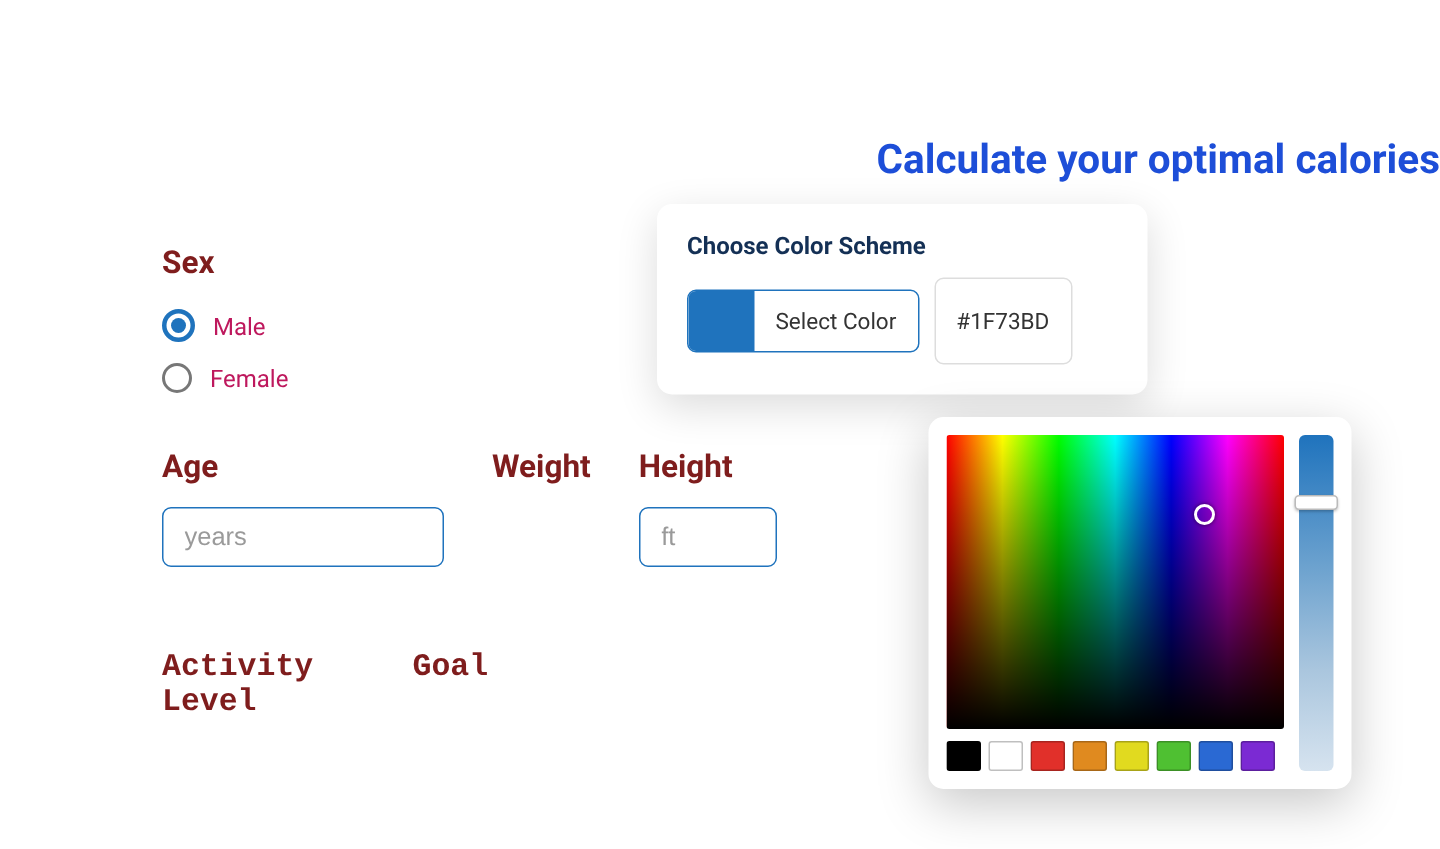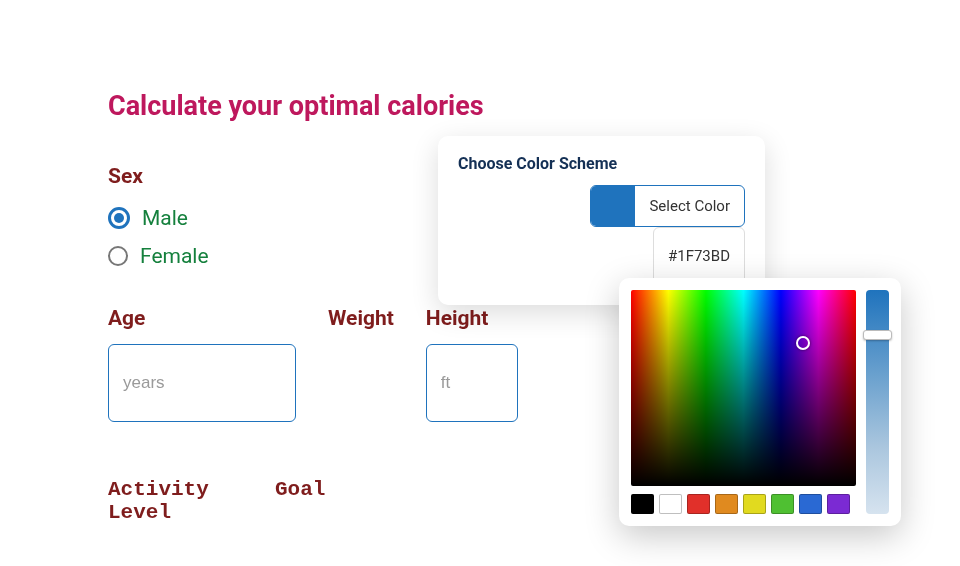--- a/index.html
+++ b/index.html
@@ -11,22 +11,23 @@
     width: 960px; height: 566px;
     overflow: hidden;
   }
   .page {
     padding: 90px 0 0 108px;
     position: relative;
   }
   h1.title {
     font-size: 27px;
     font-weight: 700;
-    color: #be185d;
+    color: #1d4ed8;
     margin: 0 0 42px 0;
+    text-align: right;
   }
   .section-label {
     font-size: 21px;
     font-weight: 700;
     color: #7f1d1d;
     margin: 0 0 18px 0;
   }
   
   .radio-row {
     display: flex;
@@ -44,34 +45,34 @@
   .radio-outer.unchecked {
     border: 2px solid #777;
     width: 20px; height: 20px;
   }
   .radio-inner {
     width: 10px; height: 10px;
     border-radius: 50%;
     background: #1F73BD;
   }
   .radio-label {
-    font-size: 21px;
-    color: #15803d;
+    font-size: 16px;
+    color: #be185d;
   }
   
   .input-row {
     display: flex;
     gap: 32px;
     margin-top: 10px;
   }
   .input-col .section-label { margin-bottom: 14px; }
   .text-input {
     border: 1.5px solid #1F73BD;
     border-radius: 6px;
-    padding: 28px 14px;
+    padding: 9px 14px;
     font-size: 17px;
     color: #333;
     background: #fff;
     outline: none;
   }
   .text-input::placeholder { color: #9a9a9a; }
   .w-age { width: 188px; }
   .w-wt { width: 188px; }
   .w-ft { width: 92px; }
 
@@ -92,21 +93,21 @@
     border-radius: 10px;
     box-shadow: 0 8px 28px rgba(0,0,0,.14);
     padding: 18px 20px 20px 20px;
   }
   .card-title {
     font-size: 16px;
     font-weight: 700;
     color: #143055;
     margin: 0 0 12px 0;
   }
-  .card-row { display: flex; align-items: flex-end; flex-direction: column; }
+  .card-row { display: flex; gap: 10px; align-items: center; }
   .color-btn {
     display: flex; align-items: center;
     border: 1.5px solid #1F73BD;
     border-radius: 6px;
     overflow: hidden;
     height: 42px;
     cursor: pointer;
     background: #fff;
   }
   .color-swatch-left {

